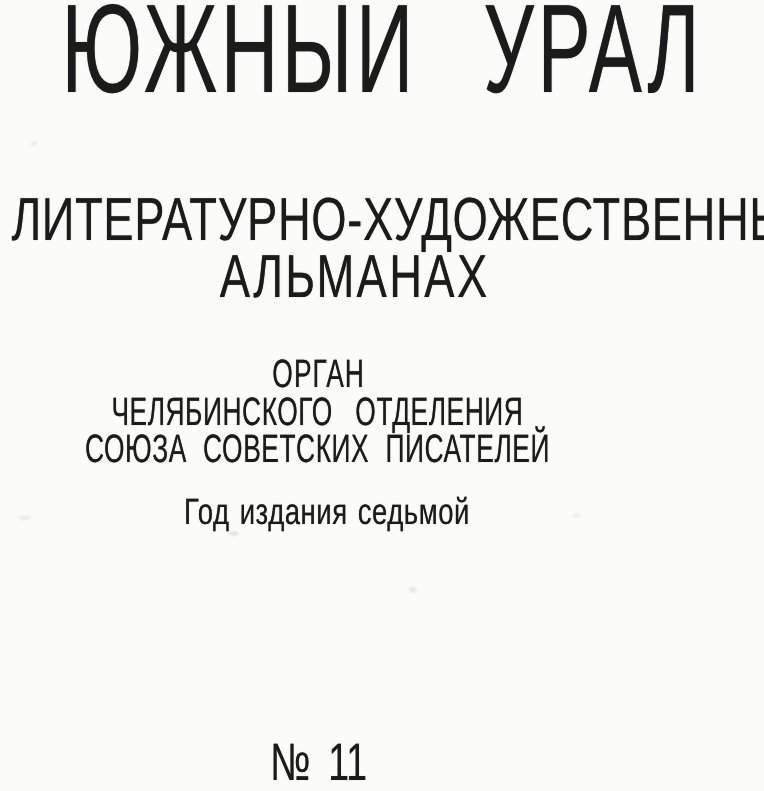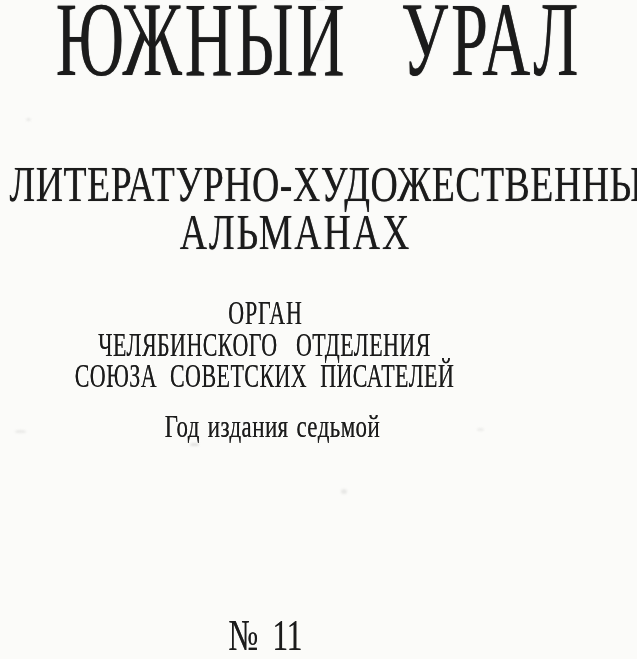--- a/index.html
+++ b/index.html
@@ -13,21 +13,21 @@
   body {
     width: 637px;
     height: 659px;
     overflow: hidden;
     background: var(--paper);
     position: relative;
   }
   .page {
     position: absolute;
     inset: 0;
-    font-family: Liberation Serif, serif;
+    font-family: Liberation Sans, sans-serif;
     color: var(--ink);
   }
   .line {
     position: absolute;
     left: 0;
     width: 100%;
     text-align: center;
     white-space: nowrap;
     line-height: 1;
     transform-origin: 50% 0;

